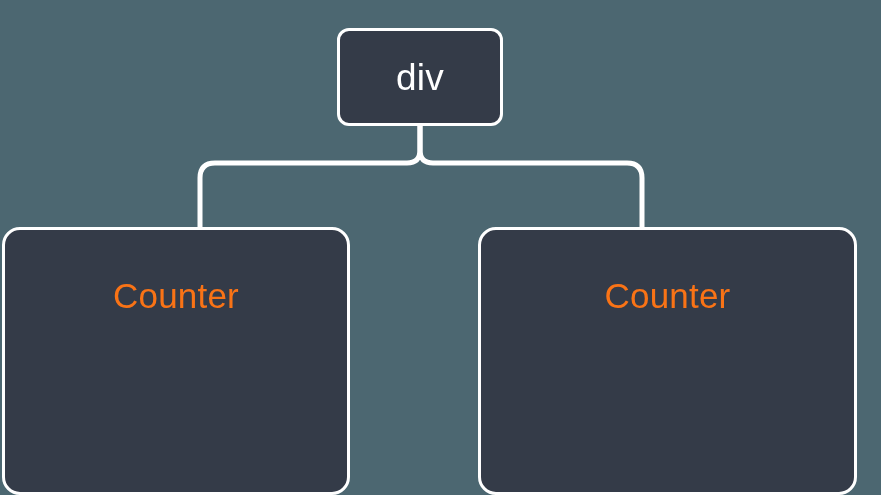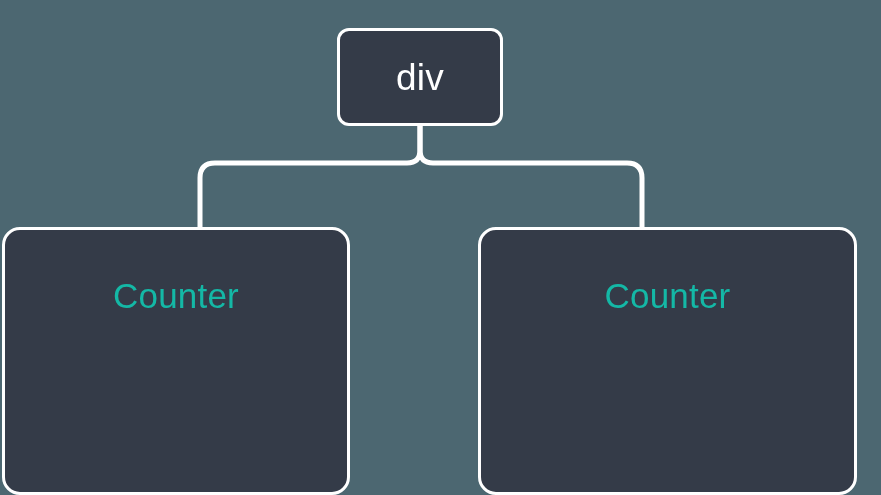--- a/index.html
+++ b/index.html
@@ -68,21 +68,21 @@
   }
   #node-counter-left  { left: 2px;   width: 348px; }
   #node-counter-right { left: 478px; width: 379px; }
 
   .counter-title {
     position: absolute;
     left: 0;
     right: 0;
     top: 48px;
     text-align: center;
-    color: #14b8a6;
+    color: #f97316;
     font-size: 35px;
     line-height: 1;
     letter-spacing: 0.2px;
   }
 </style>
 </head>
 <body>
 
 <div id="stage">
 

